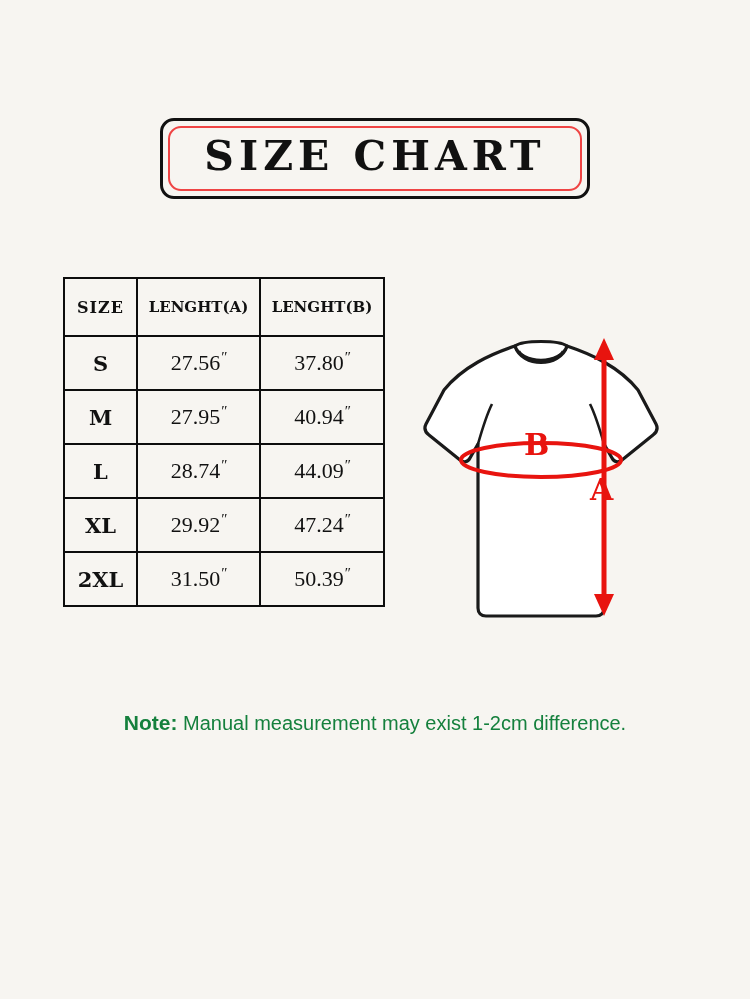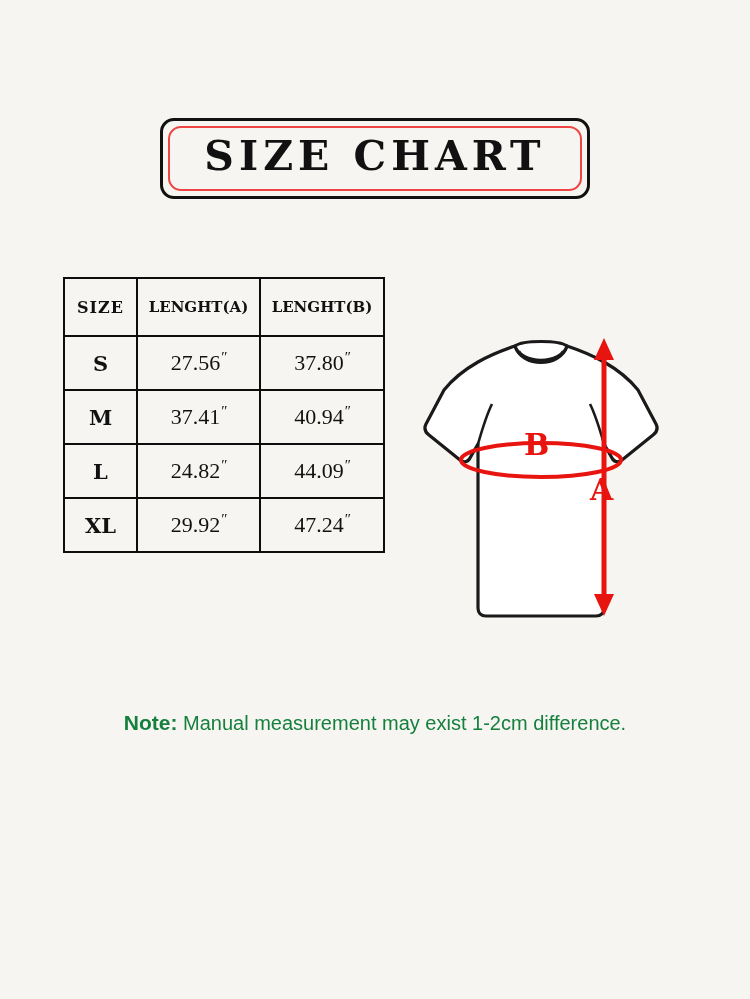--- a/index.html
+++ b/index.html
@@ -170,32 +170,37 @@
       </tr>
     </thead>
     <tbody>
       <tr>
         <td class="size-cell">S</td>
         <td><span class="val"><span>27.56</span><span class="inch">″</span></span></td>
         <td><span class="val"><span>37.80</span><span class="inch">″</span></span></td>
       </tr>
       <tr>
         <td class="size-cell">M</td>
-        <td><span class="val"><span>37.41</span><span class="inch">″</span></span></td>
+        <td><span class="val"><span>27.95</span><span class="inch">″</span></span></td>
         <td><span class="val"><span>40.94</span><span class="inch">″</span></span></td>
       </tr>
       <tr>
         <td class="size-cell">L</td>
-        <td><span class="val"><span>24.82</span><span class="inch">″</span></span></td>
+        <td><span class="val"><span>28.74</span><span class="inch">″</span></span></td>
         <td><span class="val"><span>44.09</span><span class="inch">″</span></span></td>
       </tr>
       <tr>
         <td class="size-cell">XL</td>
         <td><span class="val"><span>29.92</span><span class="inch">″</span></span></td>
         <td><span class="val"><span>47.24</span><span class="inch">″</span></span></td>
+      </tr>
+      <tr>
+        <td class="size-cell">2XL</td>
+        <td><span class="val"><span>31.50</span><span class="inch">″</span></span></td>
+        <td><span class="val"><span>50.39</span><span class="inch">″</span></span></td>
       </tr>
     </tbody>
   </table>
 </div>
 
 <div class="shirt-wrap">
   <svg width="270" height="320" viewBox="0 0 270 320">
 
     <path d="M95 26 C83 30 72 34 58 42 C44 50 32 60 24 70 L6 104 C4 108 5 112 9 115 L40 140 C44 143 48 142 50 138 L58 124 L58 288 C58 293 61 296 66 296 L176 296 C181 296 184 293 184 288 L184 124 L192 138 C194 142 198 143 202 140 L233 115 C237 112 238 108 236 104 L218 70 C210 60 198 50 184 42 C170 34 159 30 147 26 C140 48 102 48 95 26 Z" fill="#ffffff" stroke="#1a1a1a" stroke-width="3.2" stroke-linejoin="round"></path>
 

